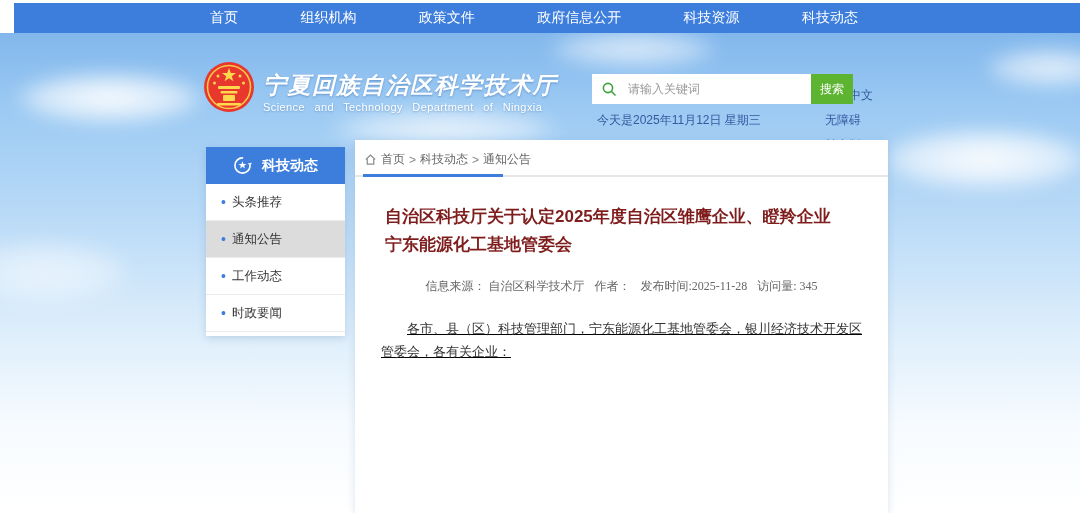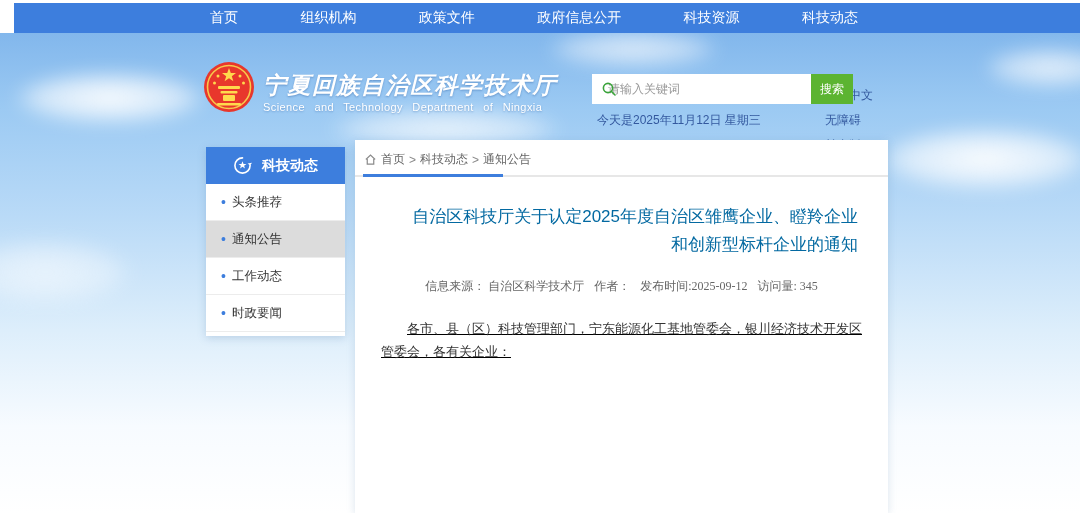--- a/index.html
+++ b/index.html
@@ -30,21 +30,21 @@
 
   .header-date { position:absolute; left:597px; top:51px; width:276px;
     display:flex; align-items:center; font-size:12px; color:#33589e;margin-top:36px; }
   .header-date .dt { white-space:nowrap; }
   .header-links { margin-left:auto; display:flex; gap:8px;flex-direction:column; }
   .header-links span { cursor:pointer; white-space:nowrap; }
 
   .searchbar { position:absolute; left:592px; top:74px; width:261px; height:30px; display:flex; }
   .searchbar .box { position:relative; width:228px; height:30px; background:#ffffff; }
   .searchbar input { width:100%; height:100%; border:none; outline:none;
-    padding-left:16px; font-size:12px; color:#333;
+    padding-left:36px; font-size:12px; color:#333;
     font-family:"Liberation Sans","DejaVu Sans",sans-serif; }
   .searchbar input::placeholder { color:#999; }
   .search-ic { position:absolute; left:10px; top:8px; }
   .search-btn { width:44px; height:30px; background:#5cb431; color:#fff;
     border:none; font-size:12px; cursor:pointer; padding:0;
     font-family:"Liberation Sans","DejaVu Sans",sans-serif; }
 
   
   .sidebar { position:absolute; left:206px; top:147px; width:139px; background:#ffffff;
     box-shadow:0 2px 8px rgba(90,130,175,.28); padding-bottom:4px; }
@@ -59,22 +59,22 @@
   .main { position:absolute; left:355px; top:140px; width:533px; height:373px;
     background:#ffffff; box-shadow:0 2px 8px rgba(90,130,175,.22); }
   .crumb { display:flex; align-items:center; gap:4px; padding:11px 10px 7px 9px;
     font-size:12px; color:#666; }
   .crumb .sep { color:#888; }
   .crumb .lnk { cursor:pointer; }
   .crumb-line { position:relative; height:2px; background:#e7e7e7; margin:0 0 0 0; }
   .crumb-line::before { content:""; position:absolute; left:8px; top:-1px;
     width:140px; height:3px; background:#3d7edd; }
 
-  .art-title { margin:26px 30px 0; text-align:right; font-size:17px;
-    font-weight:normal; color:#0369a1; line-height:28px; }
+  .art-title { margin:26px 30px 0; text-align:left; font-size:17px;
+    font-weight:bold; color:#7f1d1d; line-height:28px; }
   .art-meta { margin-top:19px; display:flex; justify-content:center; gap:10px;
     font-size:12px; color:#666;font-family:Liberation Serif, serif; }
   .art-body { margin-top:22px; padding:0 26px;text-decoration:underline; }
   .art-body p { font-size:13px; color:#333; line-height:23px; text-indent:2em; }
 </style>
 </head>
 <body>
 
 <div class="sky"></div>
 <div class="cloud" style="left:15px;top:72px;width:190px;height:52px;"></div>
@@ -167,27 +167,27 @@
     <span class="lnk">首页</span>
     <span class="sep">&gt;</span>
     <span class="lnk">科技动态</span>
     <span class="sep">&gt;</span>
     <span class="lnk">通知公告</span>
   </div>
   <div class="crumb-line"></div>
 
   <div class="art-title">
     <div>自治区科技厅关于认定2025年度自治区雏鹰企业、瞪羚企业</div>
-    <div>和创新型标杆企业的通知</div>
+    <div>宁东能源化工基地管委会</div>
   </div>
 
   <div class="art-meta">
     <span>信息来源： 自治区科学技术厅</span>
     <span>作者：</span>
-    <span>发布时间:2025-09-12</span>
+    <span>发布时间:2025-11-28</span>
     <span>访问量: 345</span>
   </div>
 
   <div class="art-body">
     <p>各市、县（区）科技管理部门，宁东能源化工基地管委会，银川经济技术开发区管委会，各有关企业：</p>
   </div>
 
 </div>
 
 </body></html>

